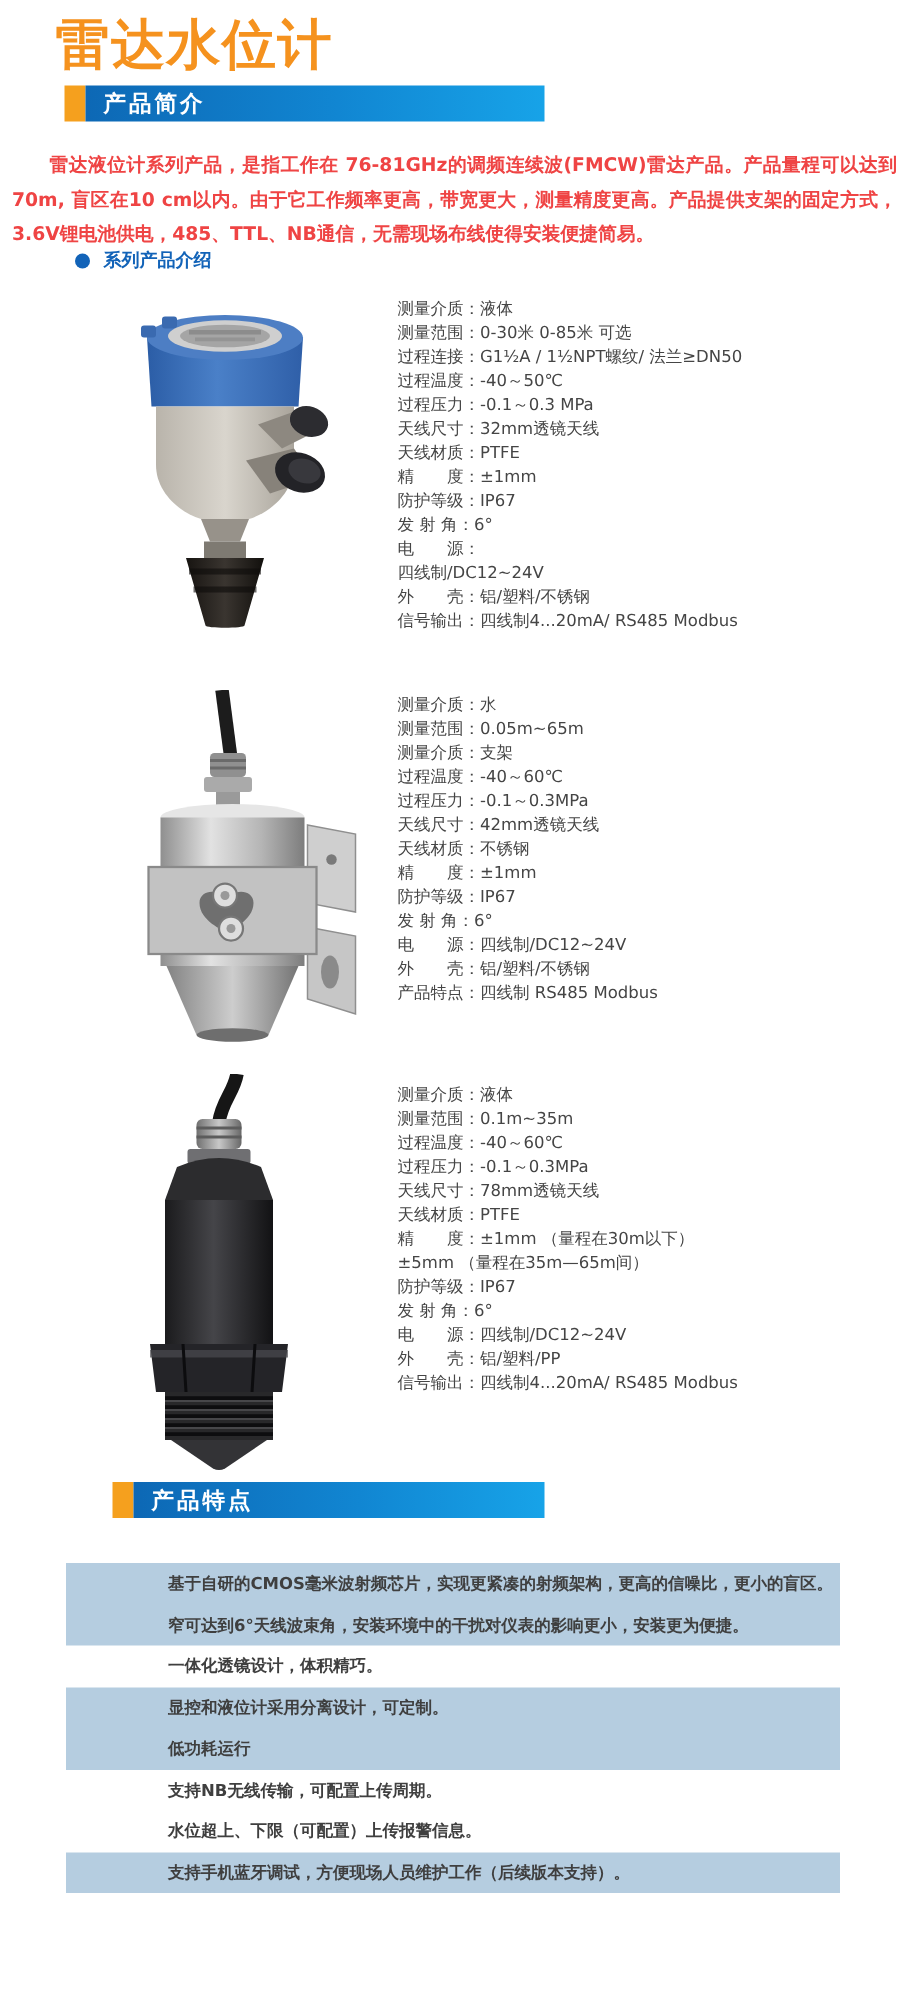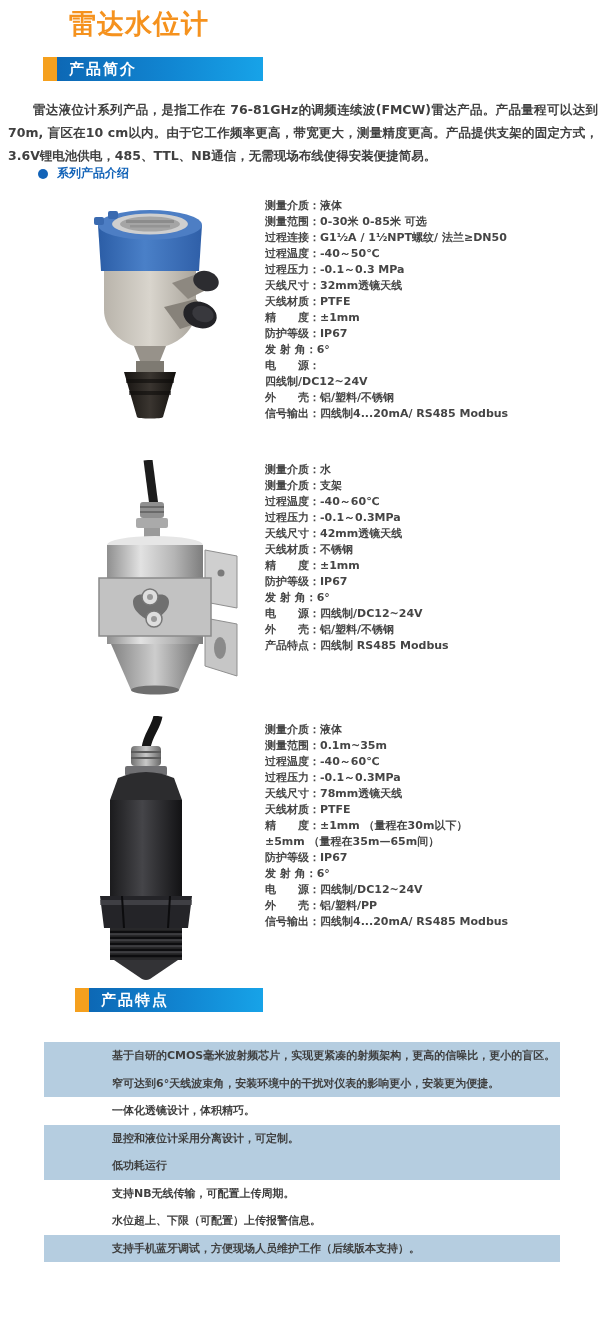--- a/index.html
+++ b/index.html
@@ -1,64 +1,64 @@
 <!DOCTYPE html>
 <html><head>
 <meta charset="utf-8">
 <style>
   * { margin:0; padding:0; box-sizing:border-box; }
   body { background:#ffffff; font-family:"DejaVu Sans","Liberation Sans",sans-serif; }
   .page { position:relative; width:604px; height:1340px; background:#ffffff; overflow:hidden; }
 
   .page-title {
     position:absolute; left:37px; top:6px;
-    font-size:27px; font-weight:bold; color:#f5921e; letter-spacing:1px;margin-left:32px;
+    font-size:36px; font-weight:bold; color:#f5921e; letter-spacing:1px;
   }
 
   .section-header {
-    position:absolute; left:43px; width:220px; height:24px;
+    position:absolute; left:43px; width:320px; height:24px;
     display:flex; align-items:stretch;
   }
   .section-header .accent { width:14px; background:#f5a01e; }
   .section-header .bar {
     flex:1; background:linear-gradient(90deg,#0d68b5 0%, #1186d2 55%, #17a3e8 100%);
     display:flex; align-items:center;
   }
   .section-header .bar span {
     color:#ffffff; font-size:15px; font-weight:600;
     font-family:"DejaVu Serif","Liberation Serif",serif;
     padding-left:12px; letter-spacing:2px;
   }
   #header-intro { top:57px; }
   #header-features { top:988px;padding-left:32px; }
 
   .intro-paragraph {
     position:absolute; left:8px; top:98px; width:590px;
-    font-size:12.5px; line-height:23px; font-weight:600; color:#404040;
+    font-size:12.5px; line-height:23px; font-weight:600; color:#ef4444;
     text-align:justify; text-indent:2em;
   }
 
   .series-row {
-    position:absolute; left:38px; top:165px;
+    position:absolute; left:50px; top:165px;
     display:flex; align-items:center; gap:9px;
   }
   .series-row .dot { width:10px; height:10px; border-radius:50%; background:#1263b8; }
   .series-row .label { font-size:12px; font-weight:700; color:#1263b8; }
 
   .product-image { position:absolute; }
   #product-image-1 { left:60px; top:195px; }
   #product-image-2 { left:55px; top:460px; }
   #product-image-3 { left:70px; top:716px; }
 
   .spec-list { position:absolute; left:265px; width:335px; }
   #spec-list-1 { top:198px; }
   #spec-list-2 { top:462px; }
   #spec-list-3 { top:722px; }
   .spec-line {
-    font-size:11px; line-height:16px; font-weight:700; color:#454545;
+    font-size:11px; line-height:16px; font-weight:400; color:#454545;
     white-space:nowrap;
   }
 
   .feature-list { position:absolute; left:44px; top:1042px; width:516px; }
   .feature-row {
     height:27.5px; line-height:27.5px; padding-left:68px;
     font-size:11px; font-weight:600; color:#3f3f3f; white-space:nowrap;
     background:transparent;
   }
   .feature-row.hl { background:#b5cde0; }
@@ -175,20 +175,21 @@
       <circle cx="99" cy="159" r="8" fill="#dedede" stroke="#777" stroke-width="1.5"></circle>
       <circle cx="95" cy="137" r="3" fill="#999"></circle>
       <circle cx="99" cy="159" r="3" fill="#999"></circle>
       <polygon points="56,184 144,184 124,230 76,230" fill="url(#steelGrad2)"></polygon>
       <ellipse cx="100" cy="230" rx="24" ry="4.5" fill="#6e6e6e"></ellipse>
     </svg>
   </div>
 
   <div class="spec-list" id="spec-list-2">
       <div class="spec-line">测量介质：水</div>
+      <div class="spec-line">测量范围：0.05m~65m</div>
       <div class="spec-line">测量介质：支架</div>
       <div class="spec-line">过程温度：-40～60℃</div>
       <div class="spec-line">过程压力：-0.1～0.3MPa</div>
       <div class="spec-line">天线尺寸：42mm透镜天线</div>
       <div class="spec-line">天线材质：不锈钢</div>
       <div class="spec-line">精　　度：±1mm</div>
       <div class="spec-line">防护等级：IP67</div>
       <div class="spec-line">发 射 角：6°</div>
       <div class="spec-line">电　　源：四线制/DC12~24V</div>
       <div class="spec-line">外　　壳：铝/塑料/不锈钢</div>

